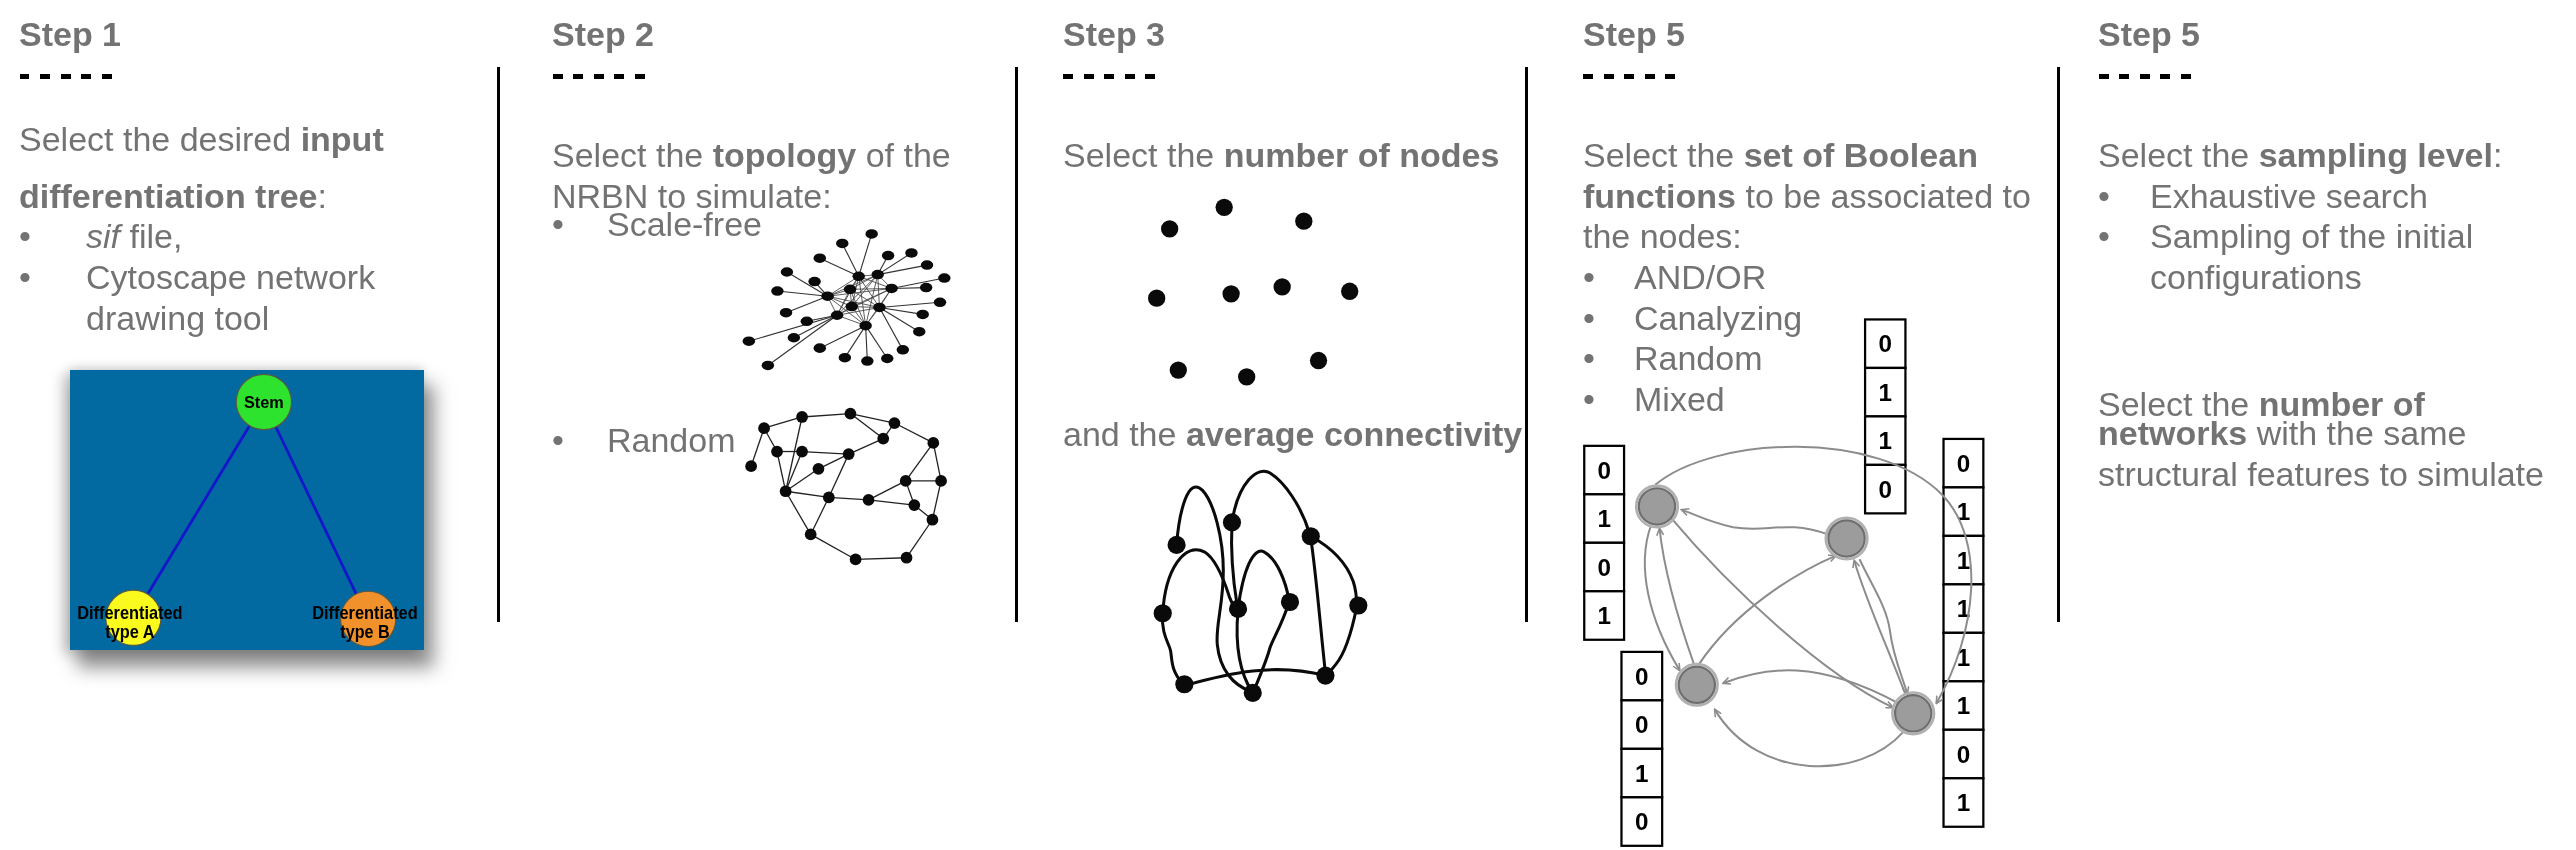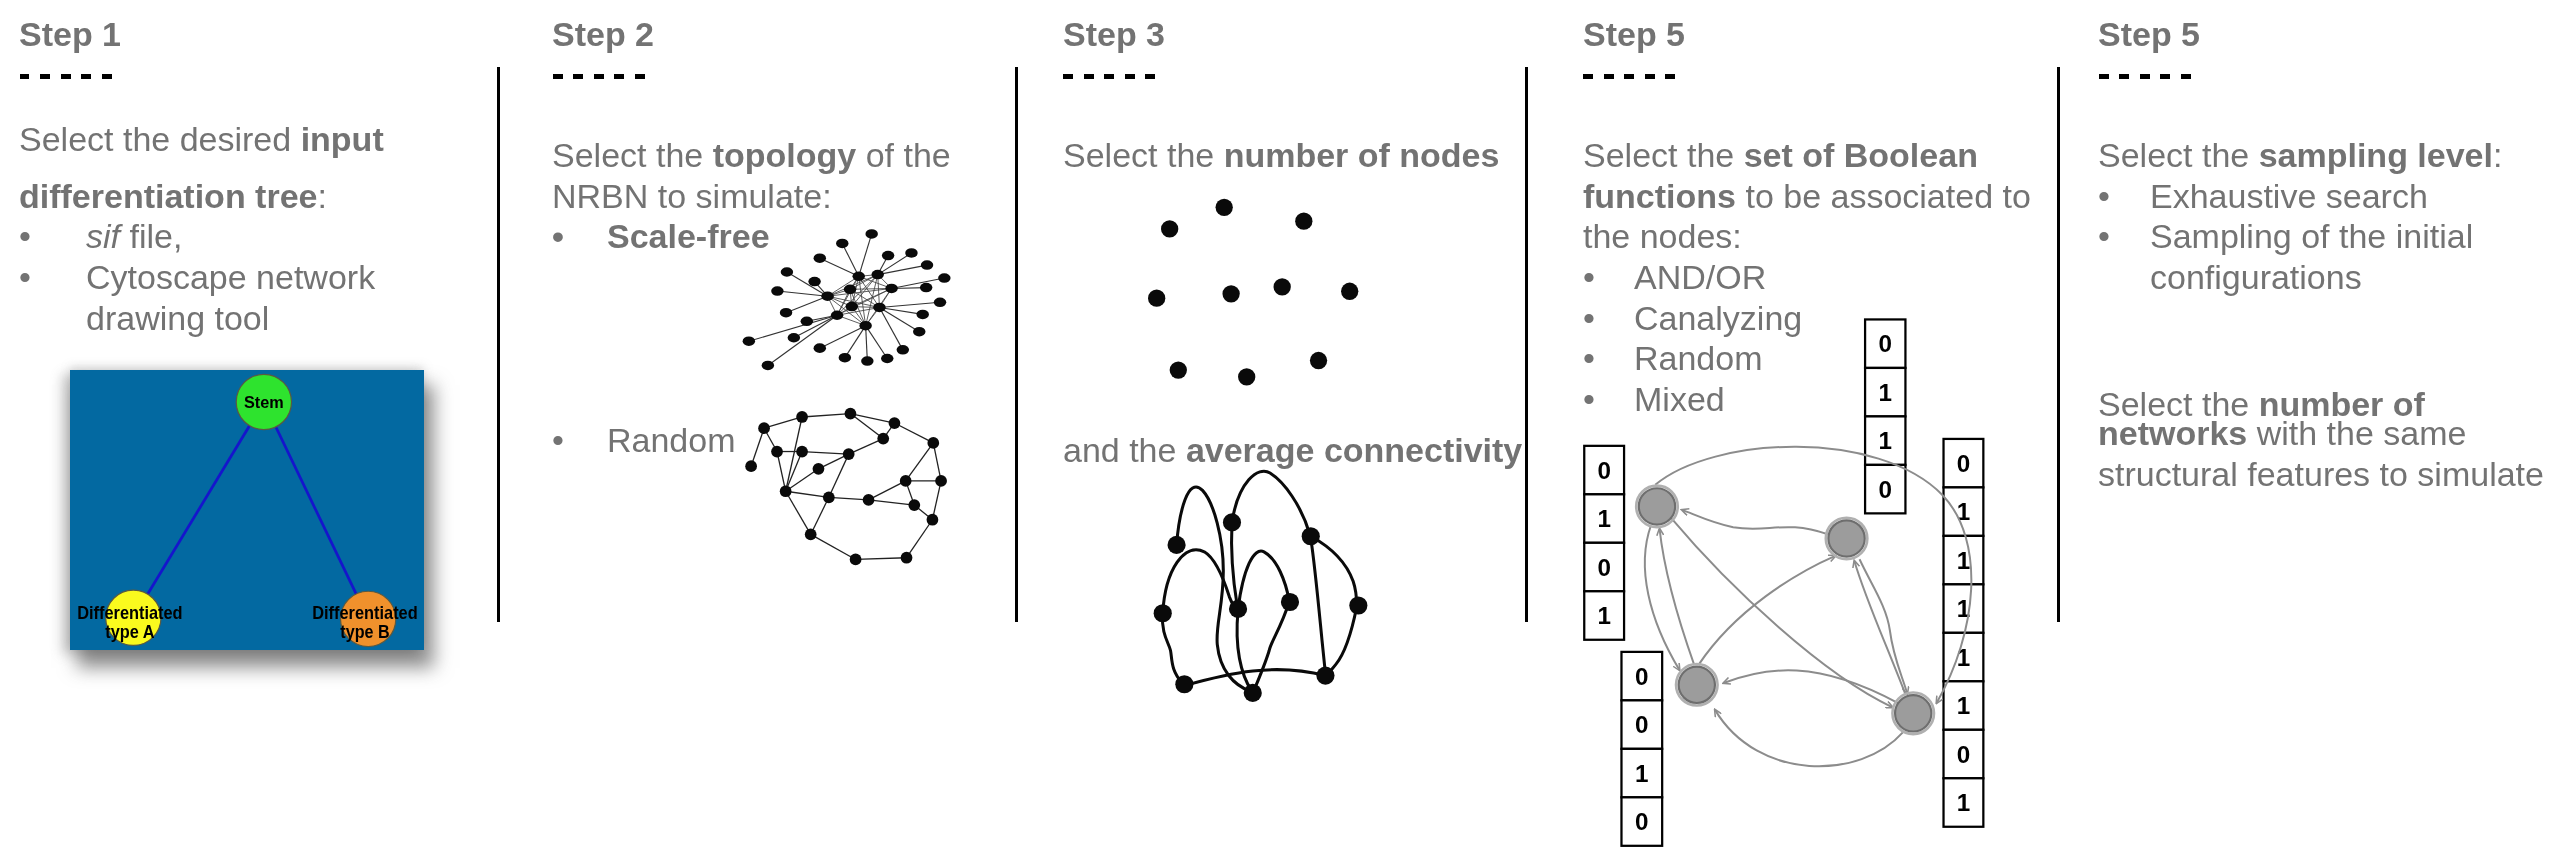--- a/index.html
+++ b/index.html
@@ -25,30 +25,30 @@
 <div class="t" style="left:19px;top:257px;"><span style="display:inline-block;width:67px;">•</span>Cytoscape network</div>
 <div class="t" style="left:86px;top:298px;">drawing tool</div>
 <div class="t" style="left:552px;top:14.3px;"><b>Step 2</b></div>
 <div style="position:absolute;left:553px;top:74px;width:9.5px;height:5.2px;background:#000;"></div>
 <div style="position:absolute;left:573px;top:74px;width:9.5px;height:5.2px;background:#000;"></div>
 <div style="position:absolute;left:594px;top:74px;width:9.5px;height:5.2px;background:#000;"></div>
 <div style="position:absolute;left:614px;top:74px;width:9.5px;height:5.2px;background:#000;"></div>
 <div style="position:absolute;left:635px;top:74px;width:9.5px;height:5.2px;background:#000;"></div>
 <div class="t" style="left:552px;top:135px;">Select the <b>topology</b> of the</div>
 <div class="t" style="left:552px;top:176px;">NRBN to simulate:</div>
-<div class="t" style="left:552px;top:216px;font-weight:bold;"><span style="display:inline-block;width:55px;">•</span>Scale-free</div>
+<div class="t" style="left:552px;top:204px;"><span style="display:inline-block;width:55px;">•</span>Scale-free</div>
 <div class="t" style="left:552px;top:420px;"><span style="display:inline-block;width:55px;">•</span>Random</div>
 <div class="t" style="left:1063px;top:14.3px;"><b>Step 3</b></div>
 <div style="position:absolute;left:1063px;top:74px;width:9.5px;height:5.2px;background:#000;"></div>
 <div style="position:absolute;left:1084px;top:74px;width:9.5px;height:5.2px;background:#000;"></div>
 <div style="position:absolute;left:1104px;top:74px;width:9.5px;height:5.2px;background:#000;"></div>
 <div style="position:absolute;left:1125px;top:74px;width:9.5px;height:5.2px;background:#000;"></div>
 <div style="position:absolute;left:1145px;top:74px;width:9.5px;height:5.2px;background:#000;"></div>
 <div class="t" style="left:1063px;top:135px;">Select the <b>number of nodes</b></div>
-<div class="t" style="left:1063px;top:430px;">and the <b>average connectivity</b></div>
+<div class="t" style="left:1063px;top:414px;">and the <b>average connectivity</b></div>
 <div class="t" style="left:1583px;top:14.3px;"><b>Step 5</b></div>
 <div style="position:absolute;left:1583px;top:74px;width:9.5px;height:5.2px;background:#000;"></div>
 <div style="position:absolute;left:1604px;top:74px;width:9.5px;height:5.2px;background:#000;"></div>
 <div style="position:absolute;left:1624px;top:74px;width:9.5px;height:5.2px;background:#000;"></div>
 <div style="position:absolute;left:1645px;top:74px;width:9.5px;height:5.2px;background:#000;"></div>
 <div style="position:absolute;left:1665px;top:74px;width:9.5px;height:5.2px;background:#000;"></div>
 <div class="t" style="left:1583px;top:135px;">Select the <b>set of Boolean</b></div>
 <div class="t" style="left:1583px;top:176px;"><b>functions</b> to be associated to</div>
 <div class="t" style="left:1583px;top:216px;">the nodes:</div>
 <div class="t" style="left:1583px;top:257px;"><span style="display:inline-block;width:51px;">•</span>AND/OR</div>

